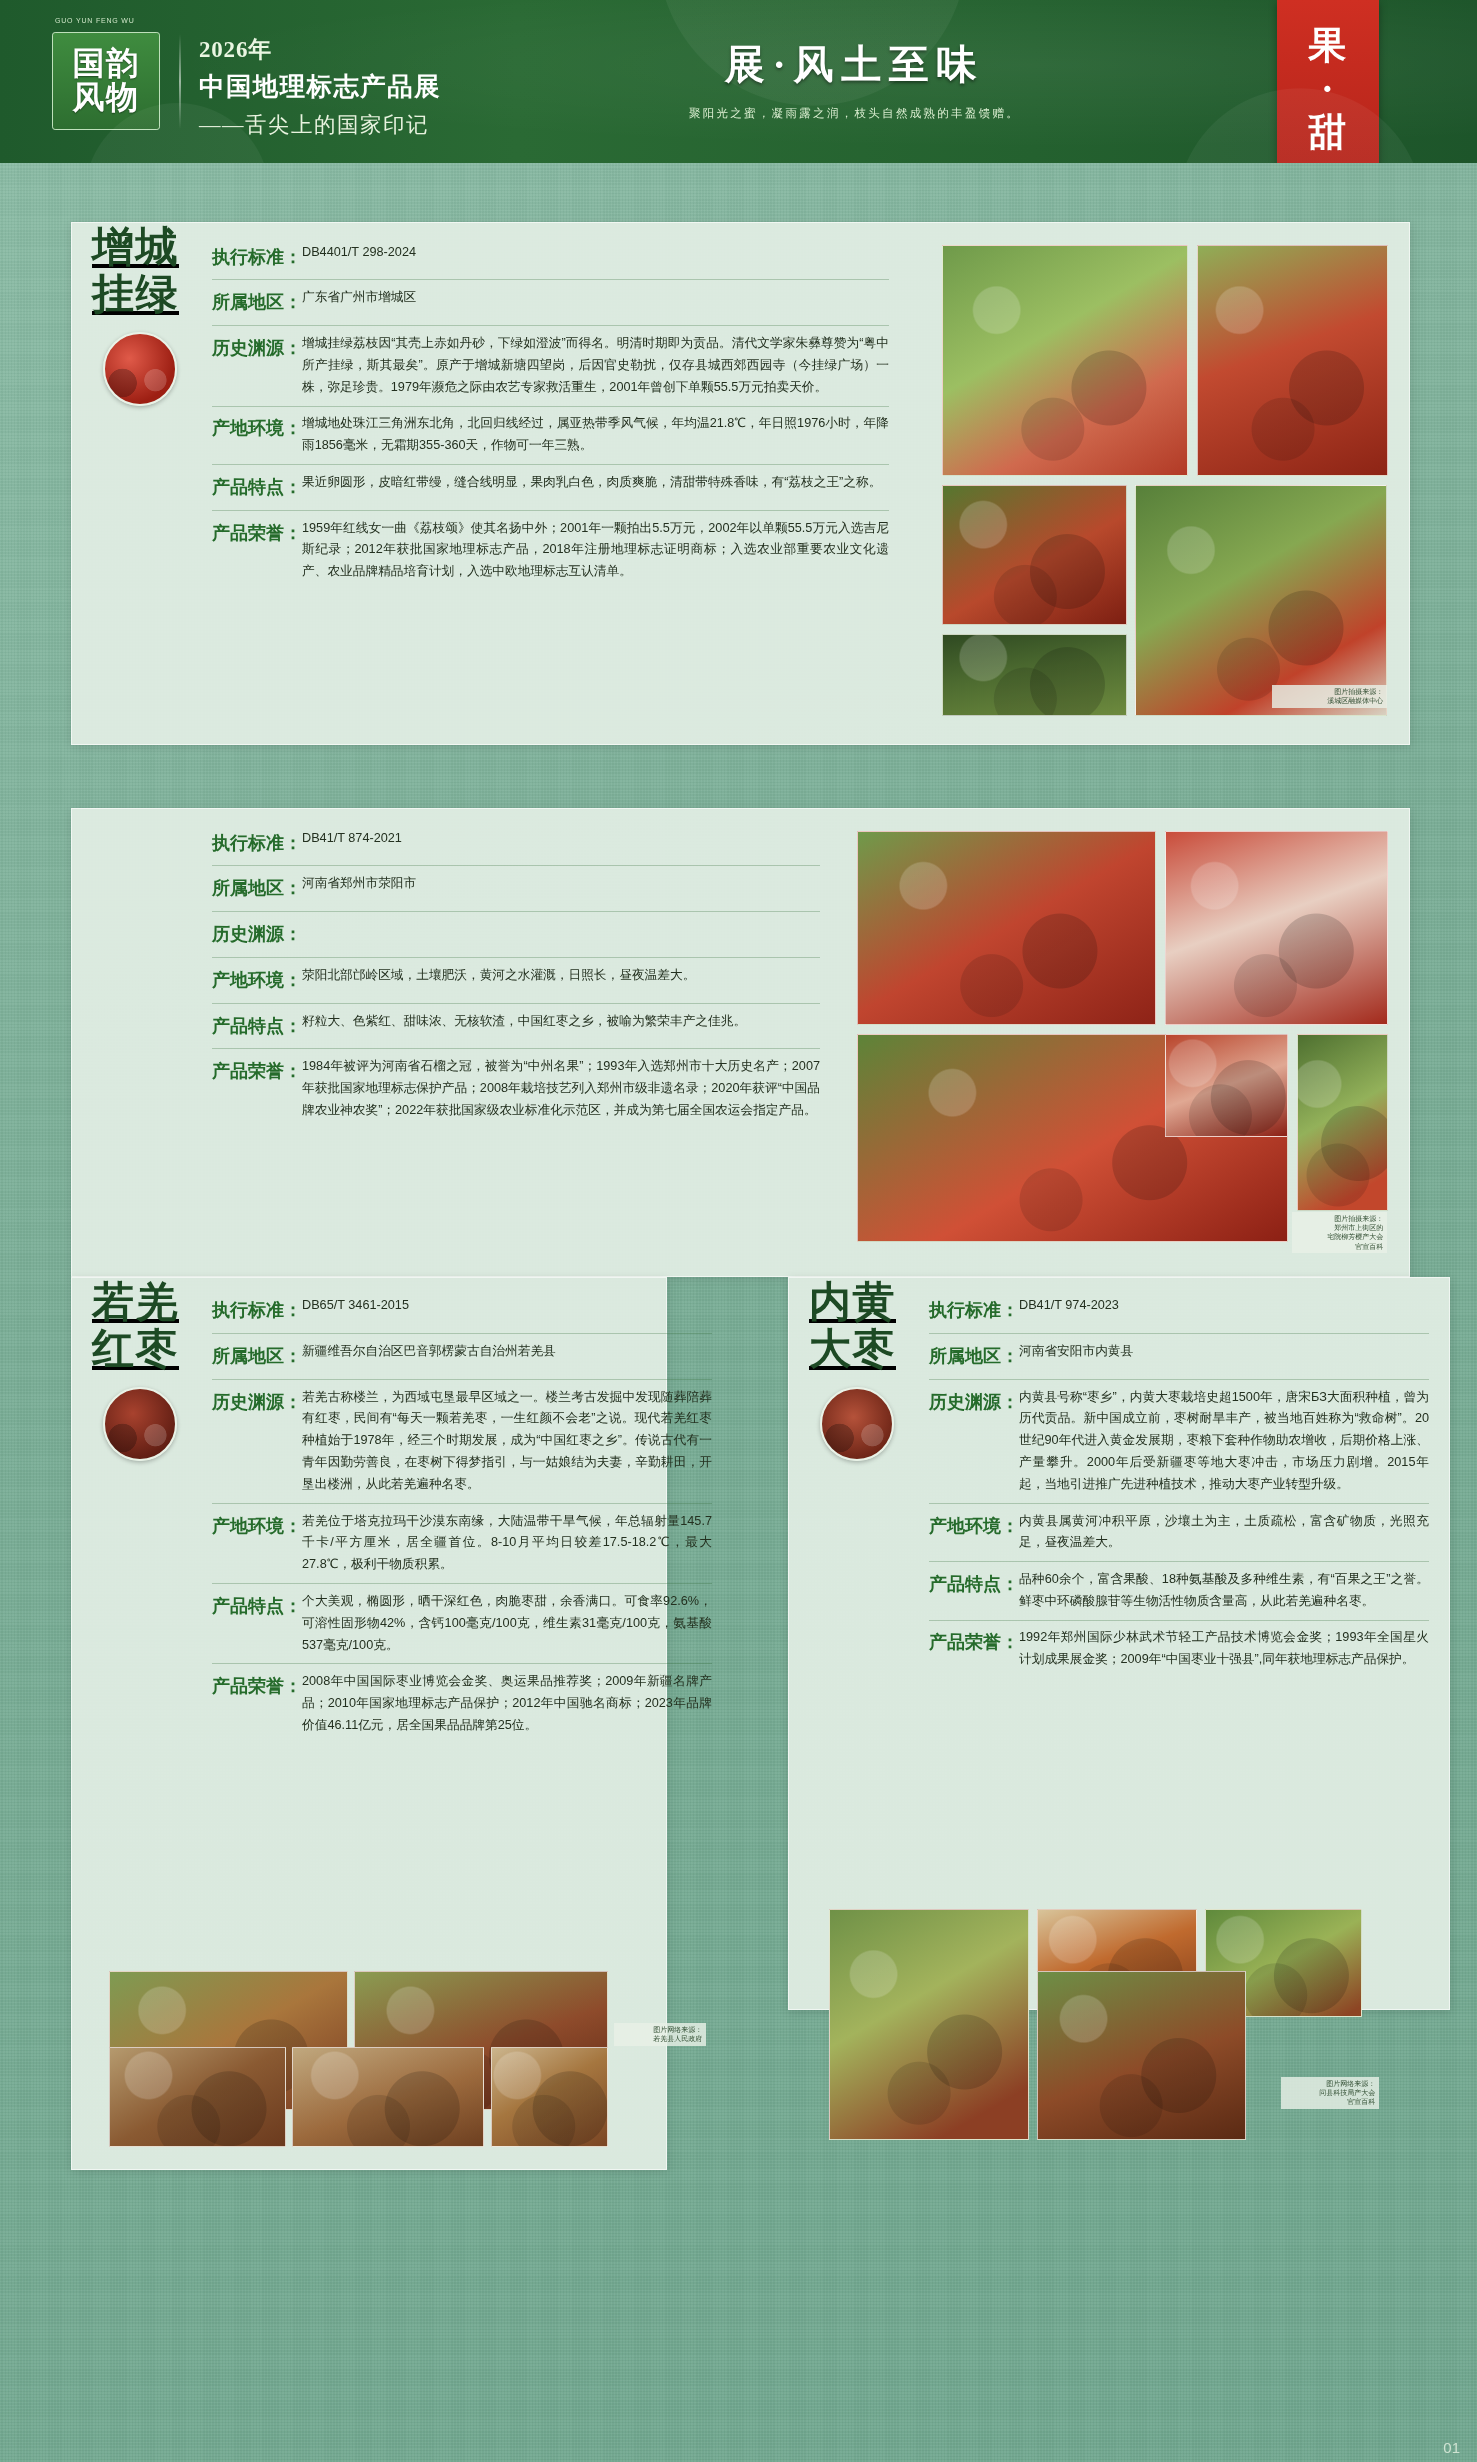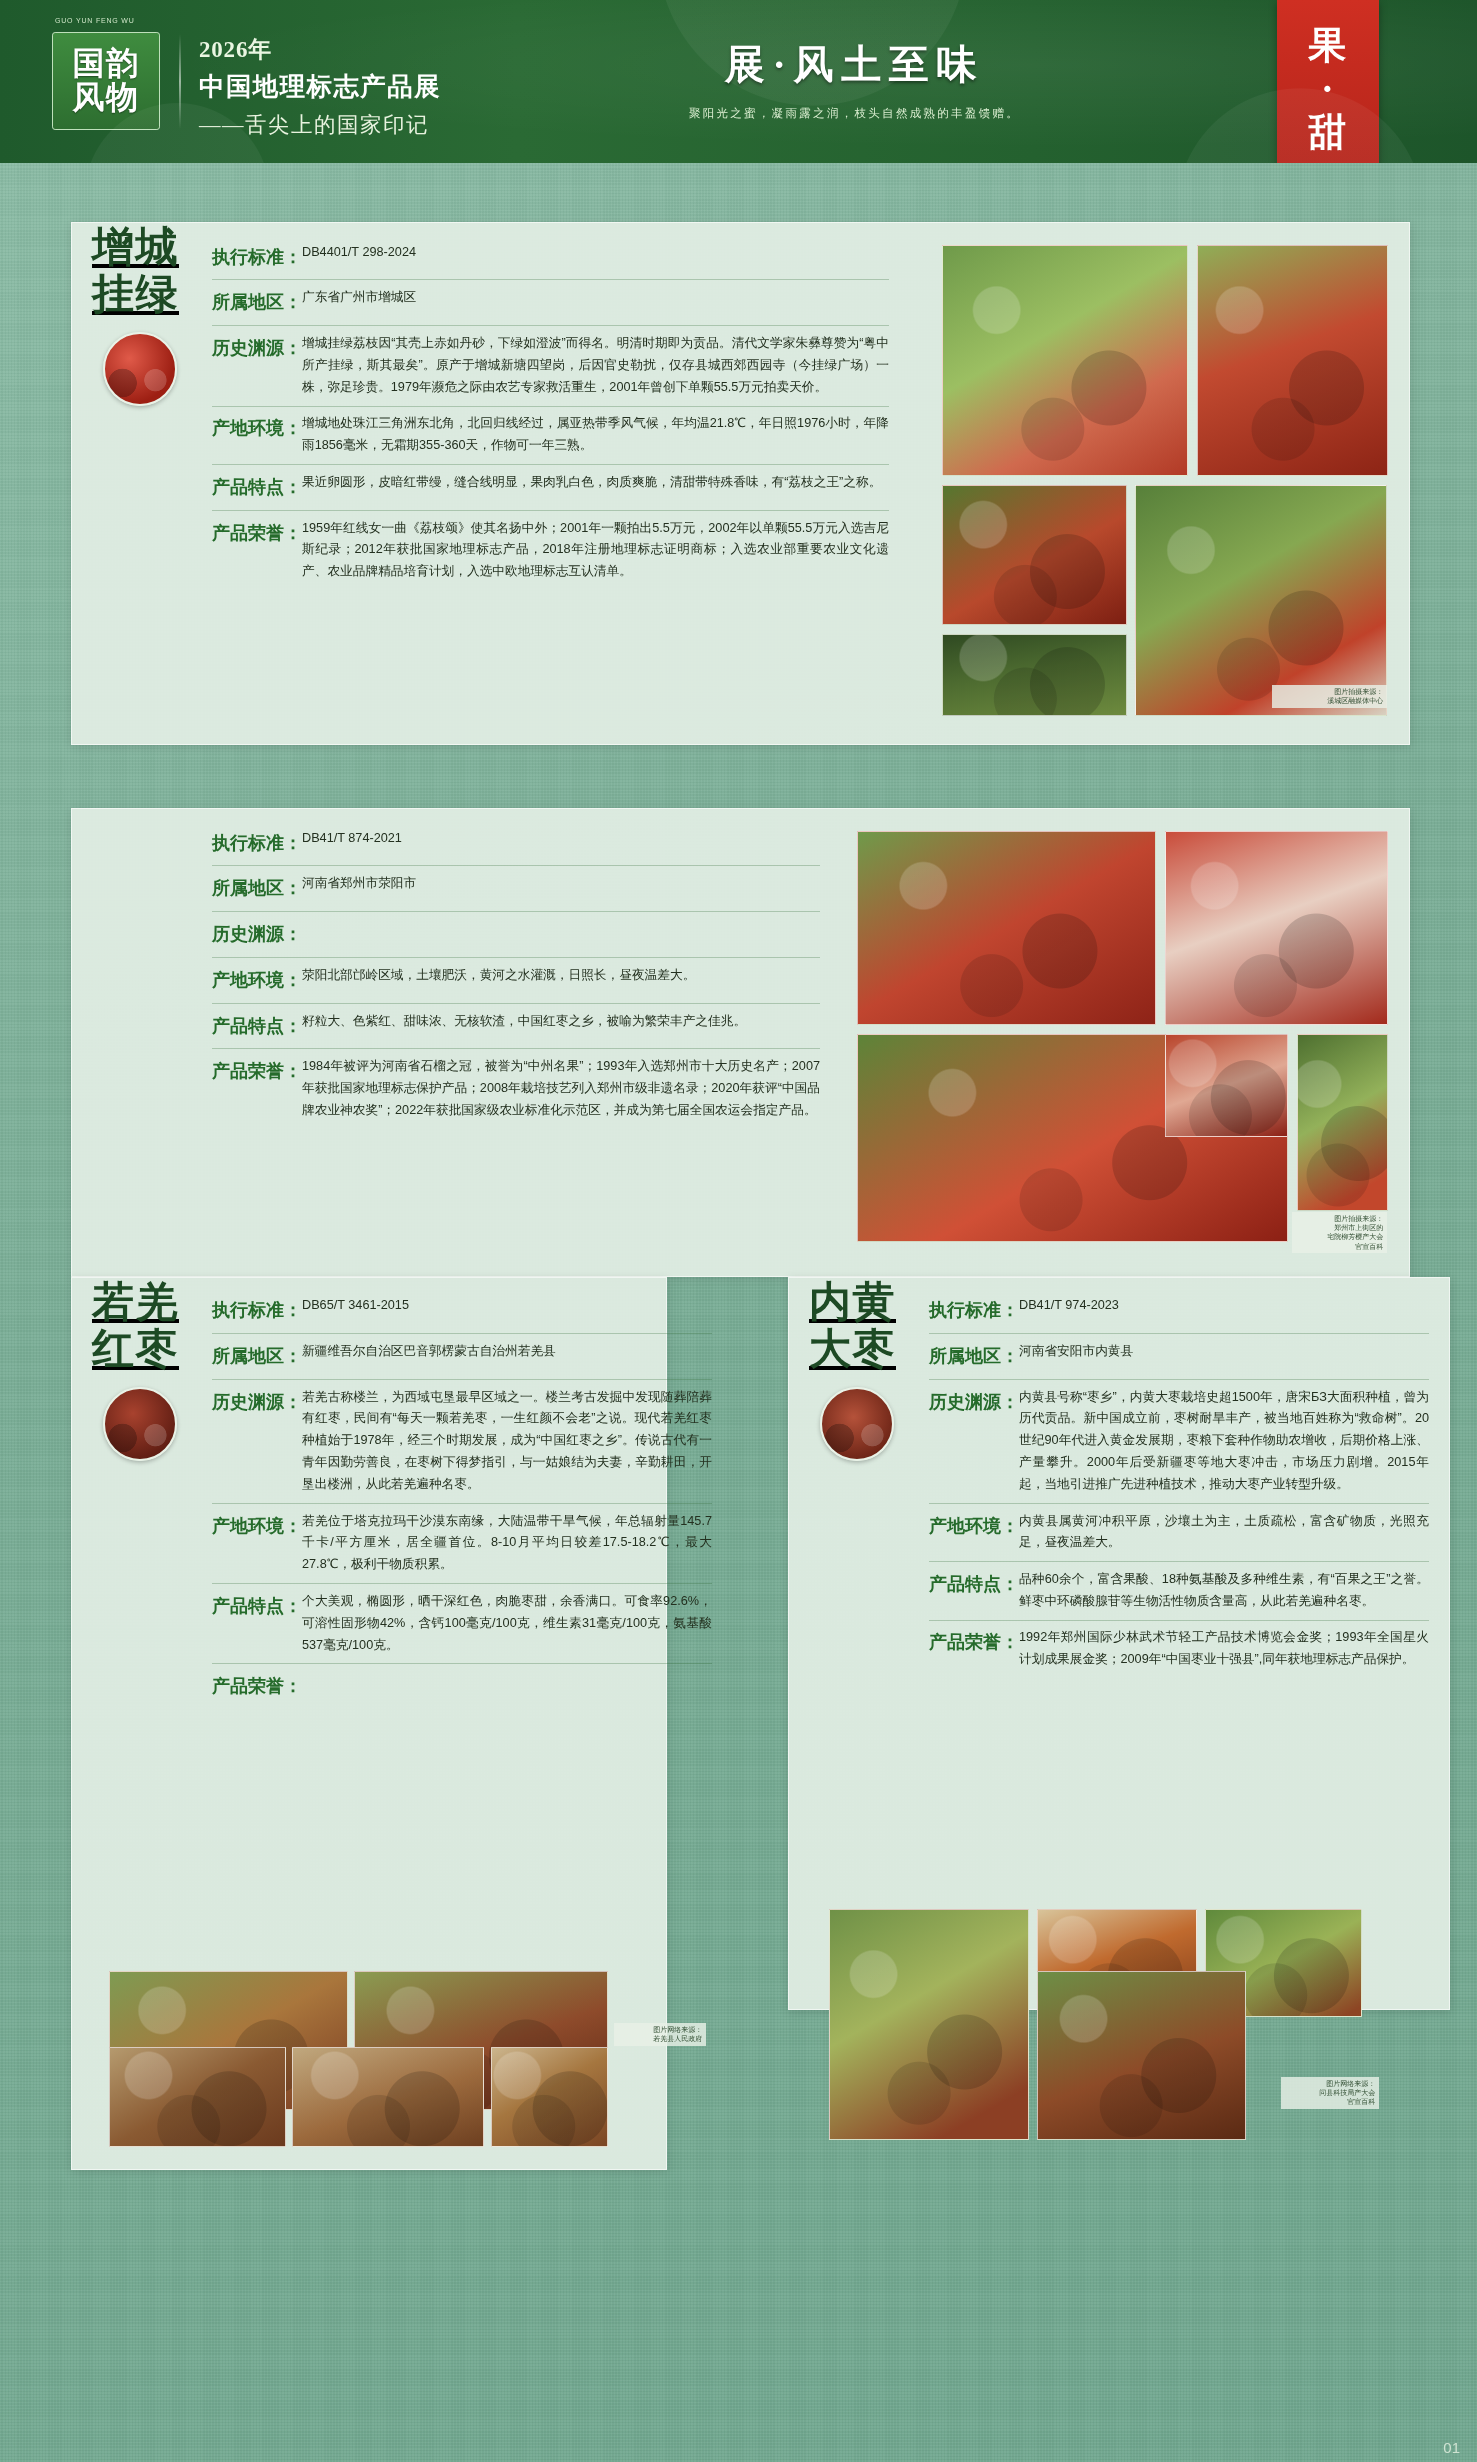--- a/index.html
+++ b/index.html
@@ -303,20 +303,21 @@
           <div class="val">若羌位于塔克拉玛干沙漠东南缘，大陆温带干旱气候，年总辐射量145.7千卡/平方厘米，居全疆首位。8-10月平均日较差17.5-18.2℃，最大27.8℃，极利干物质积累。</div>
         </div>
       <div class="rule"></div>
       <div class="row">
           <div class="lab">产品特点：</div>
           <div class="val">个大美观，椭圆形，晒干深红色，肉脆枣甜，余香满口。可食率92.6%，可溶性固形物42%，含钙100毫克/100克，维生素31毫克/100克，氨基酸537毫克/100克。</div>
         </div>
       <div class="rule"></div>
       <div class="row">
           <div class="lab">产品荣誉：</div>
+          <div class="val">2008年中国国际枣业博览会金奖、奥运果品推荐奖；2009年新疆名牌产品；2010年国家地理标志产品保护；2012年中国驰名商标；2023年品牌价值46.11亿元，居全国果品品牌第25位。</div>
         </div>
     </div>
 
     <div class="photo dj1" style="left:37px; top:693px; width:239px; height:139px;"></div>
     <div class="photo dj2" style="left:282px; top:693px; width:254px; height:139px;"></div>
     <div class="photo dj3" style="left:37px; top:769px; width:177px; height:100px;"></div>
     <div class="photo dj4" style="left:220px; top:769px; width:192px; height:100px;"></div>
     <div class="photo dj5" style="left:419px; top:769px; width:117px; height:100px;"></div>
     <div class="ph-credit" style="left:542px; top:745px; width:92px;">图片网络来源：<br>若羌县人民政府</div>
   </div>

